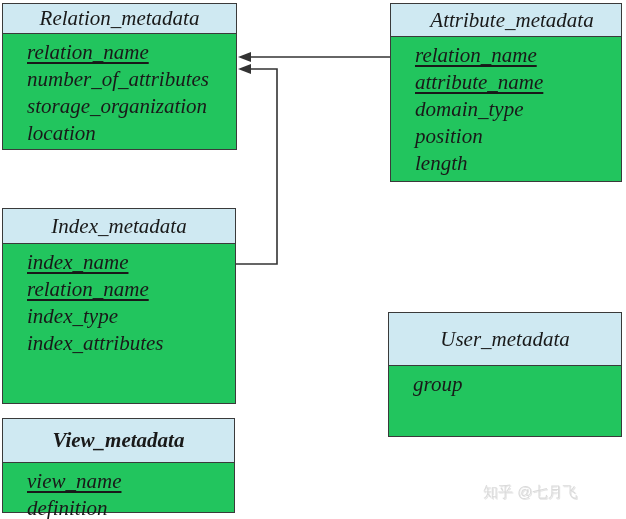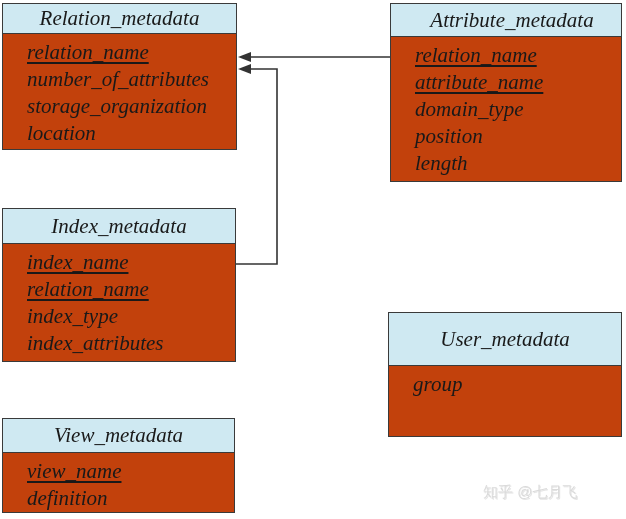--- a/index.html
+++ b/index.html
@@ -6,21 +6,21 @@
   body {
     width: 626px; height: 519px; position: relative;
     background: #ffffff; overflow: hidden;
     font-family: "Liberation Serif", "DejaVu Serif", serif;
     font-style: italic;
     color: var(--text-color, #191919);
   }
   .box {
     position: absolute;
     border: 1.6px solid var(--border-color, #3a3a3a);
-    background: #c2410c;
+    background: #22c55e;
     box-sizing: border-box;
   }
   .box-header {
     background: var(--header-fill, #cfe9f2);
     border-bottom: 1.6px solid var(--border-color, #3a3a3a);
     display: flex; align-items: center; justify-content: center;
     font-size: 21px;
     box-sizing: border-box;
   }
   .box-fields {
@@ -28,26 +28,26 @@
     font-size: 21px;
   }
   .field { line-height: 27px; white-space: nowrap; margin-left: 15px; }
   .field.u { text-decoration: underline; text-underline-offset: 3px; }
 
   
   #box-relation  { left: 2px;   top: 3px;   width: 235px; height: 147px; }
   #box-relation  .box-header { height: 30px; }
   #box-attribute { left: 390px; top: 3px;   width: 232px; height: 179px; }
   #box-attribute .box-header { height: 33px; padding-left: 12px; }
-  #box-index     { left: 2px;   top: 208px; width: 234px; height: 154px; }
+  #box-index     { left: 2px;   top: 208px; width: 234px; height: 196px; }
   #box-index     .box-header { height: 35px; }
   #box-user      { left: 388px; top: 312px; width: 234px; height: 125px; }
   #box-user      .box-header { height: 53px; }
   #box-view      { left: 2px;   top: 418px; width: 233px; height: 95px; }
-  #box-view      .box-header { height: 34px; }
+  #box-view      .box-header { height: 44px; font-weight: bold; }
 
   #connector-svg {
     position: absolute; left: 0; top: 0;
     width: 626px; height: 519px;
     pointer-events: none;
   }
   #connector-svg path { stroke: var(--line-color, #333333); stroke-width: 1.6; fill: none; }
   #connector-svg polygon { fill: var(--line-color, #333333); stroke: none; }
 
   .watermark {

